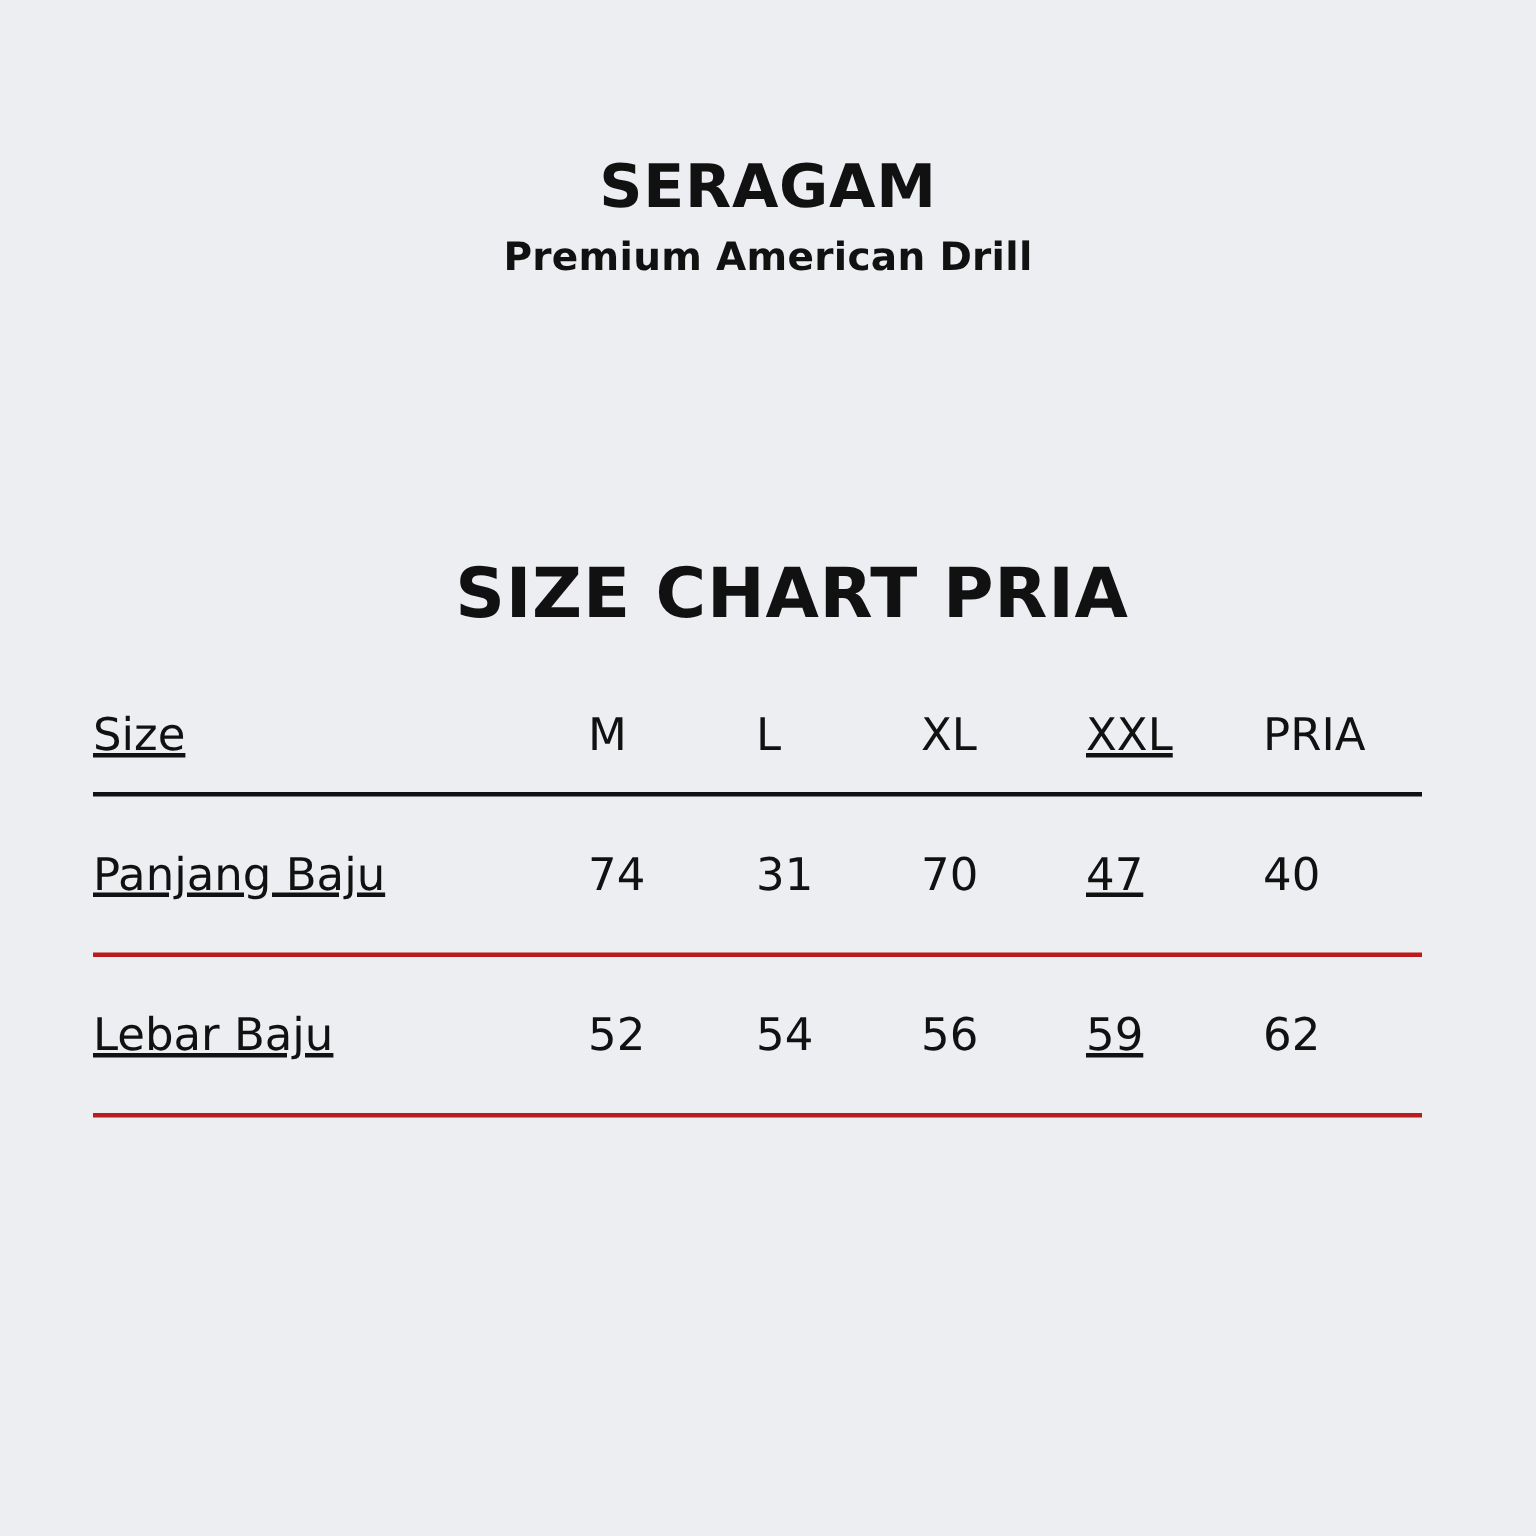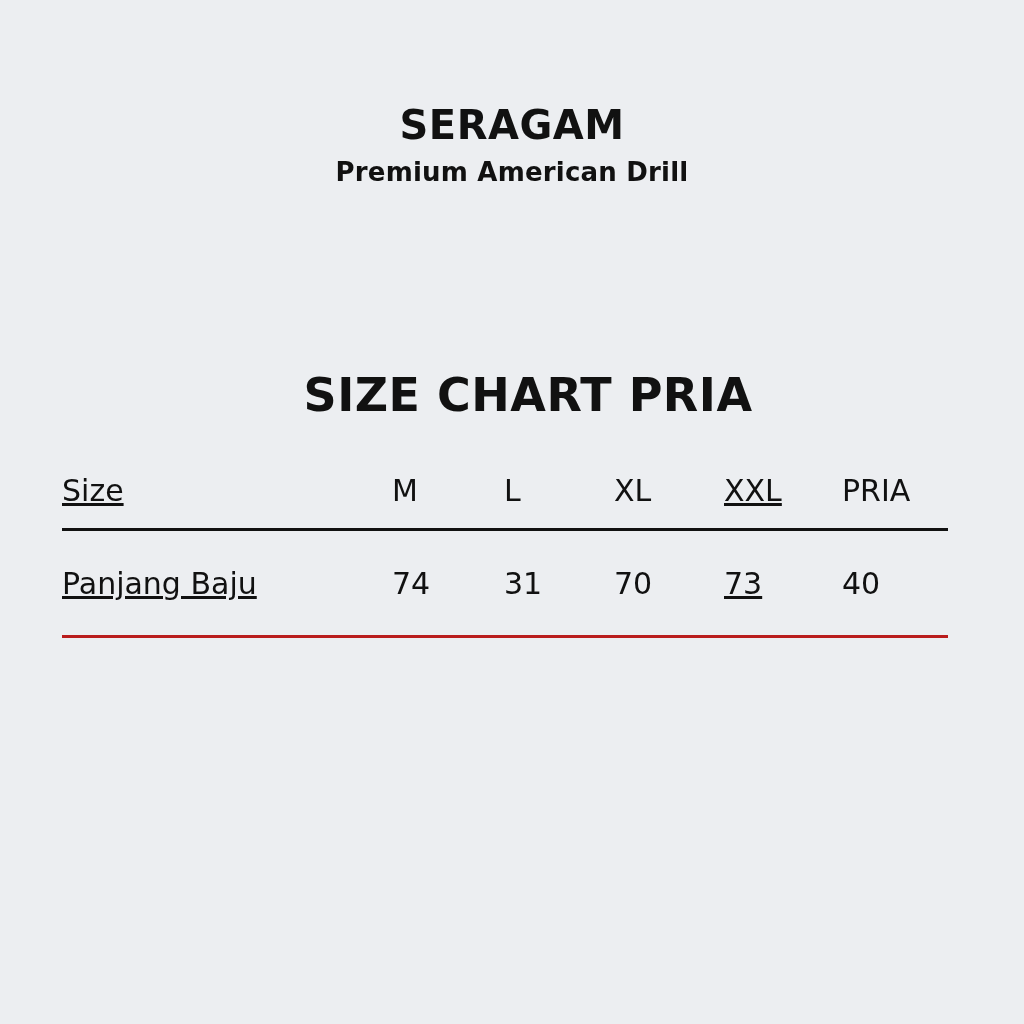--- a/index.html
+++ b/index.html
@@ -113,20 +113,28 @@
           <th class="col-v3">XXL</th>
           <th class="col-v4">PRIA</th>
         </tr>
       </thead>
       <tbody>
         <tr>
           <td class="col-label">Panjang Baju</td>
           <td class="col-v0">74</td>
           <td class="col-v1">31</td>
           <td class="col-v2">70</td>
-          <td class="col-v3">73</td>
+          <td class="col-v3">47</td>
           <td class="col-v4">40</td>
+        </tr>
+        <tr>
+          <td class="col-label">Lebar Baju</td>
+          <td class="col-v0">52</td>
+          <td class="col-v1">54</td>
+          <td class="col-v2">56</td>
+          <td class="col-v3">59</td>
+          <td class="col-v4">62</td>
         </tr>
       </tbody>
     </table>
   </div>
 
 </div>
 
 </body></html>

